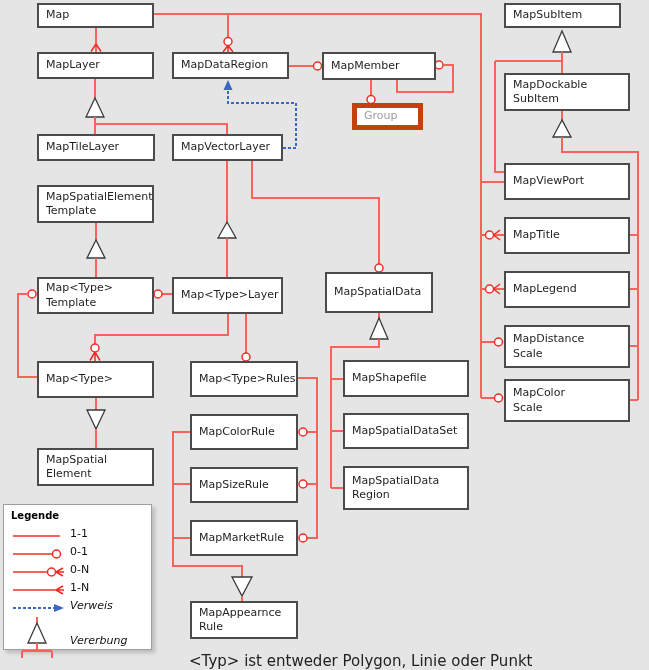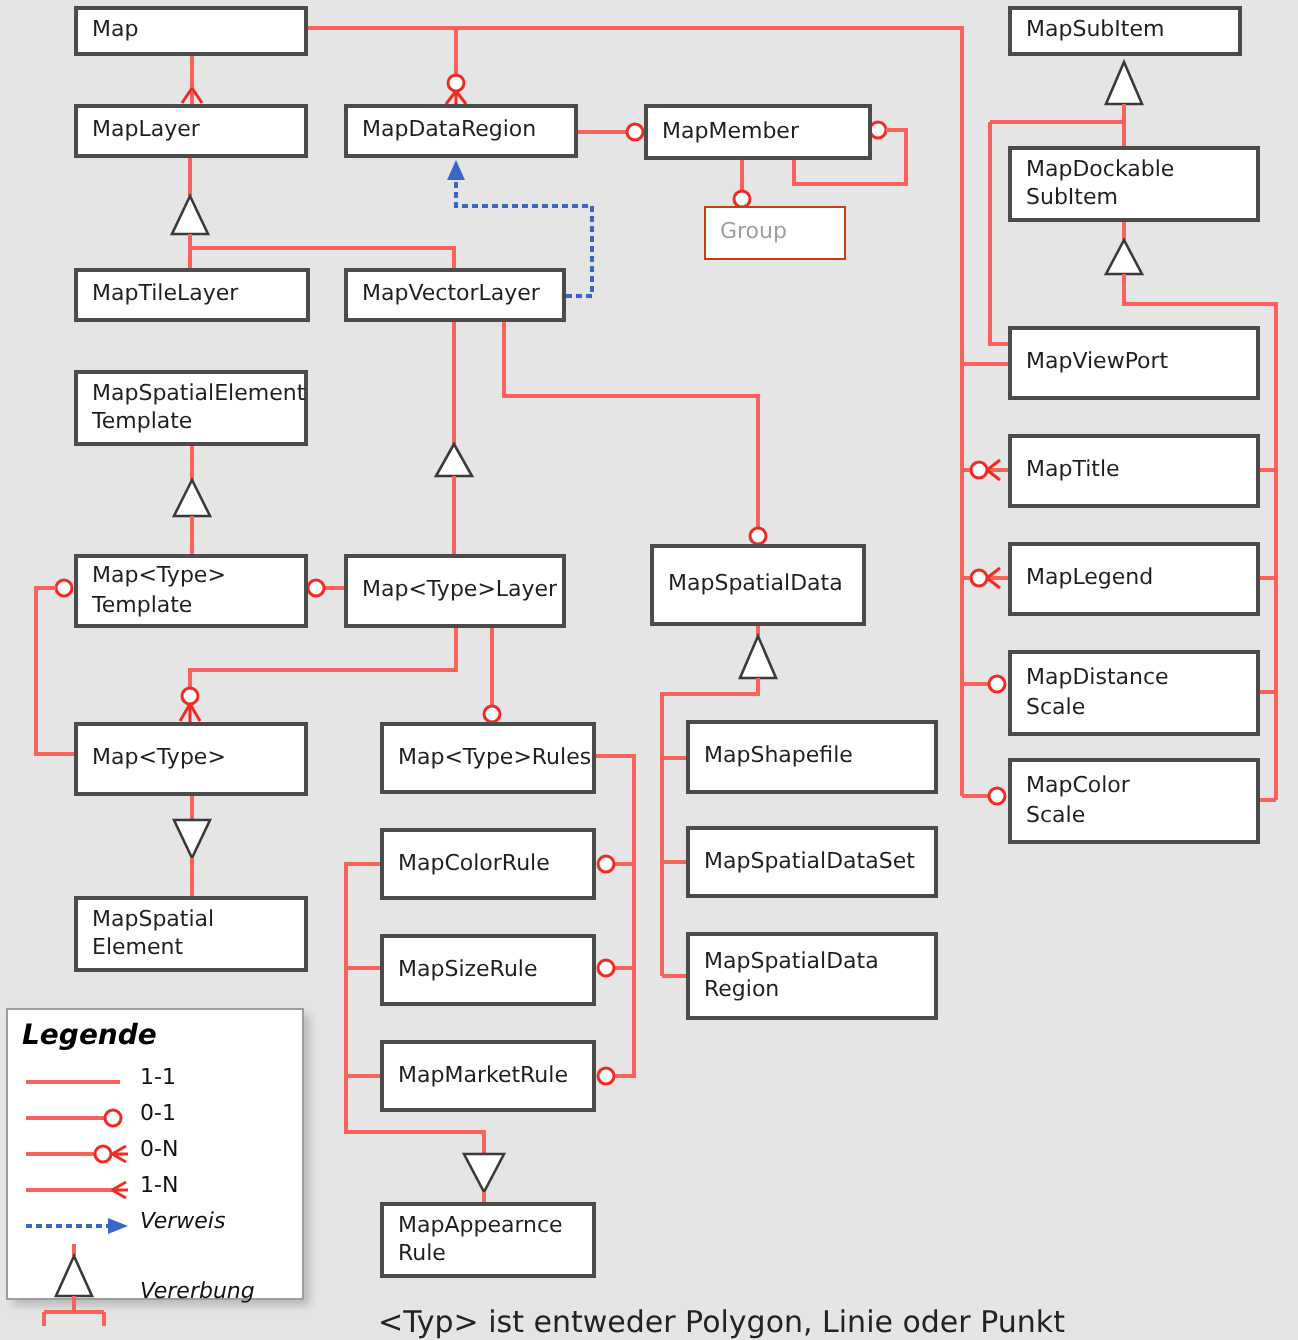--- a/index.html
+++ b/index.html
@@ -9,28 +9,28 @@
   }
   svg.wires{position:absolute;left:0;top:0;z-index:1;}
   .node{
     position:absolute;box-sizing:border-box;z-index:2;
     border:2px solid #4b4b4b;background:#fff;
     display:flex;align-items:center;
     padding:1px 4px 1px 7px;
     font-size:11px;line-height:1.3;color:#1f1f1f;
     white-space:pre-line;
   }
-  .node.gray{border:1px solid #c2410c;color:#9e9e9e;}
+  .node.gray{border:5px solid #c2410c;color:#9e9e9e;}
   .legend{
     position:absolute;left:3px;top:504px;width:149px;height:146px;z-index:2;
     box-sizing:border-box;border:1px solid #9e9e9e;background:#fff;
     box-shadow:3px 3px 4px rgba(0,0,0,0.18);
     padding:5px 6px 0 6px;
   }
-  .legend-title{font-size:14px;font-weight:bold;color:#000;margin:0 0 6px 1px;font-style:italic;}
+  .legend-title{font-size:10px;font-weight:bold;color:#000;margin:0 0 6px 1px;}
   .legend-row{display:flex;align-items:flex-start;height:17px;margin-bottom:1px;}
   .legend-row .sym{width:60px;flex:0 0 60px;}
   .legend-row .lab{font-size:11px;color:#111;}
   .legend-row.it .lab{font-style:italic;}
   .legend-row.tall{height:46px;align-items:center;}
   .caption{
     position:absolute;left:189px;top:652px;z-index:2;
     font-size:15px;color:#222;
   }
 </style>

